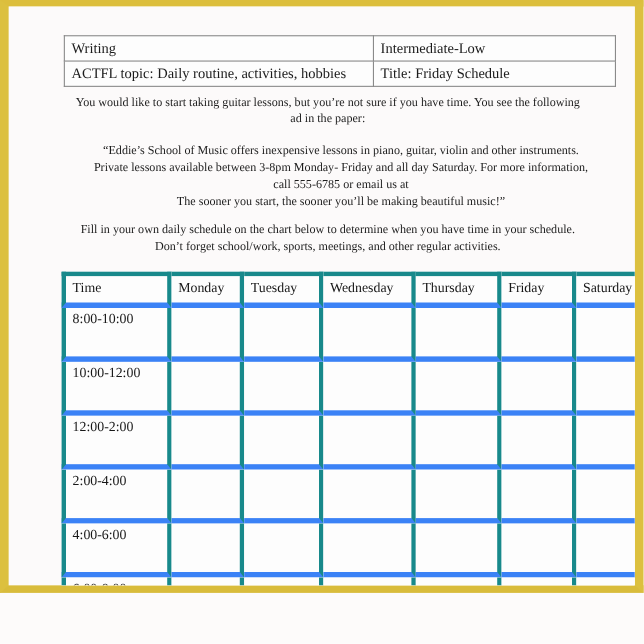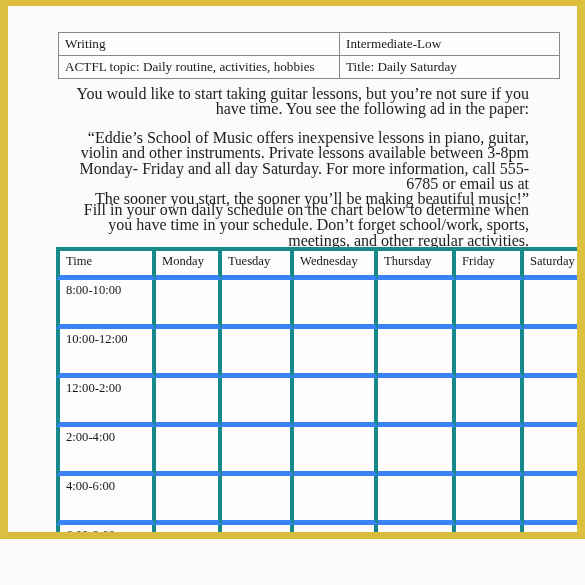--- a/index.html
+++ b/index.html
@@ -55,28 +55,28 @@
     overflow: hidden;
   }
   .meta-left  { width: 270px; }
   .meta-right { width: 209px; }
 
   
   .para {
     position: absolute;
     left: 59px;
     width: 462px;
-    font-size: 16px;
+    font-size: 11px;
     line-height: 15.3px;
     color: #1d1d1d;
-    text-align: right;
+    text-align: center;
     white-space: pre-line;
   }
   #para-intro { top: 80px; }
-  #para-ad    { top: 124px; }
+  #para-ad    { top: 124px; margin-left: 12px; }
   #para-fill  { top: 196px; }
 
   
   #schedule-table {
     position: absolute;
     left: 48px;
     top: 241px;
     width: 490px;
     border-collapse: separate;
     border-spacing: 0;
@@ -130,21 +130,21 @@
   <div id="sheet">
 
     <table id="meta-table">
       <tbody>
         <tr>
           <td class="meta-left">Writing</td>
           <td class="meta-right">Intermediate-Low</td>
         </tr>
         <tr>
           <td class="meta-left">ACTFL topic: Daily routine, activities, hobbies</td>
-          <td class="meta-right">Title: Daily Saturday</td>
+          <td class="meta-right">Title: Friday Schedule</td>
         </tr>
       </tbody>
     </table>
 
     <div class="para" id="para-intro">You would like to start taking guitar lessons, but you’re not sure if you have time.  You see the following ad in the paper:</div>
     <div class="para" id="para-ad">“Eddie’s School of Music offers inexpensive lessons in piano, guitar, violin and other instruments.  Private lessons available between 3-8pm Monday- Friday and all day Saturday.  For more information, call 555-6785 or email us at
 The sooner you start, the sooner you’ll be making beautiful music!”</div>
     <div class="para" id="para-fill">Fill in your own daily schedule on the chart below to determine when you have time in your schedule.  Don’t forget school/work, sports, meetings, and other regular activities.</div>
 
     <table id="schedule-table">

